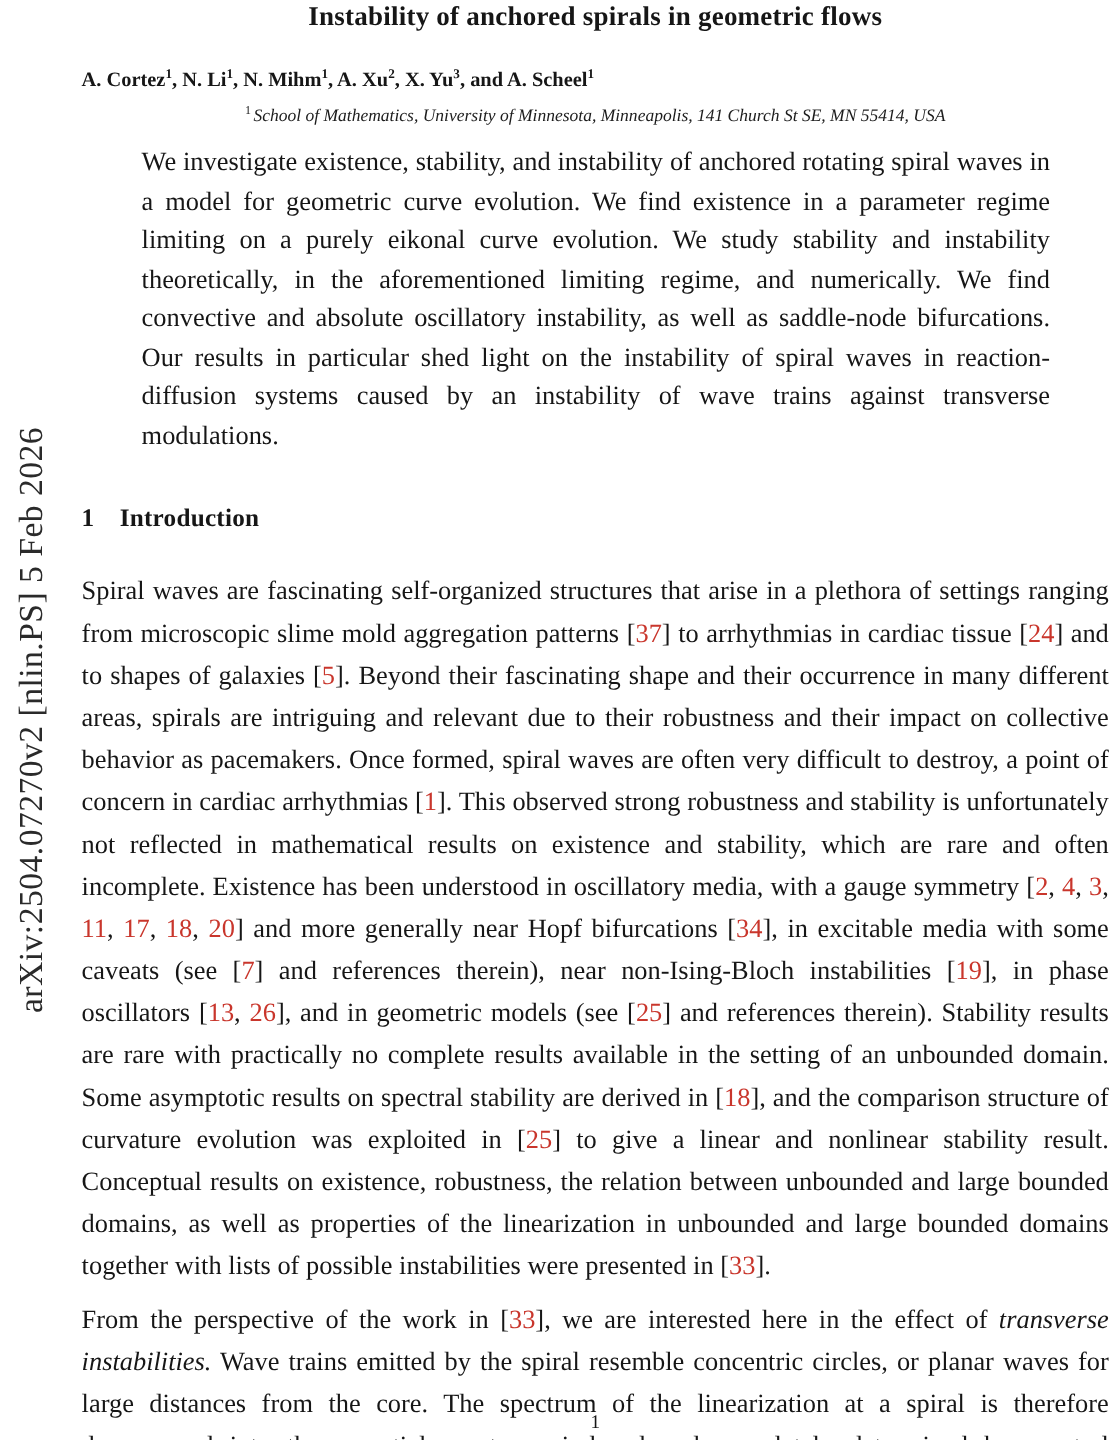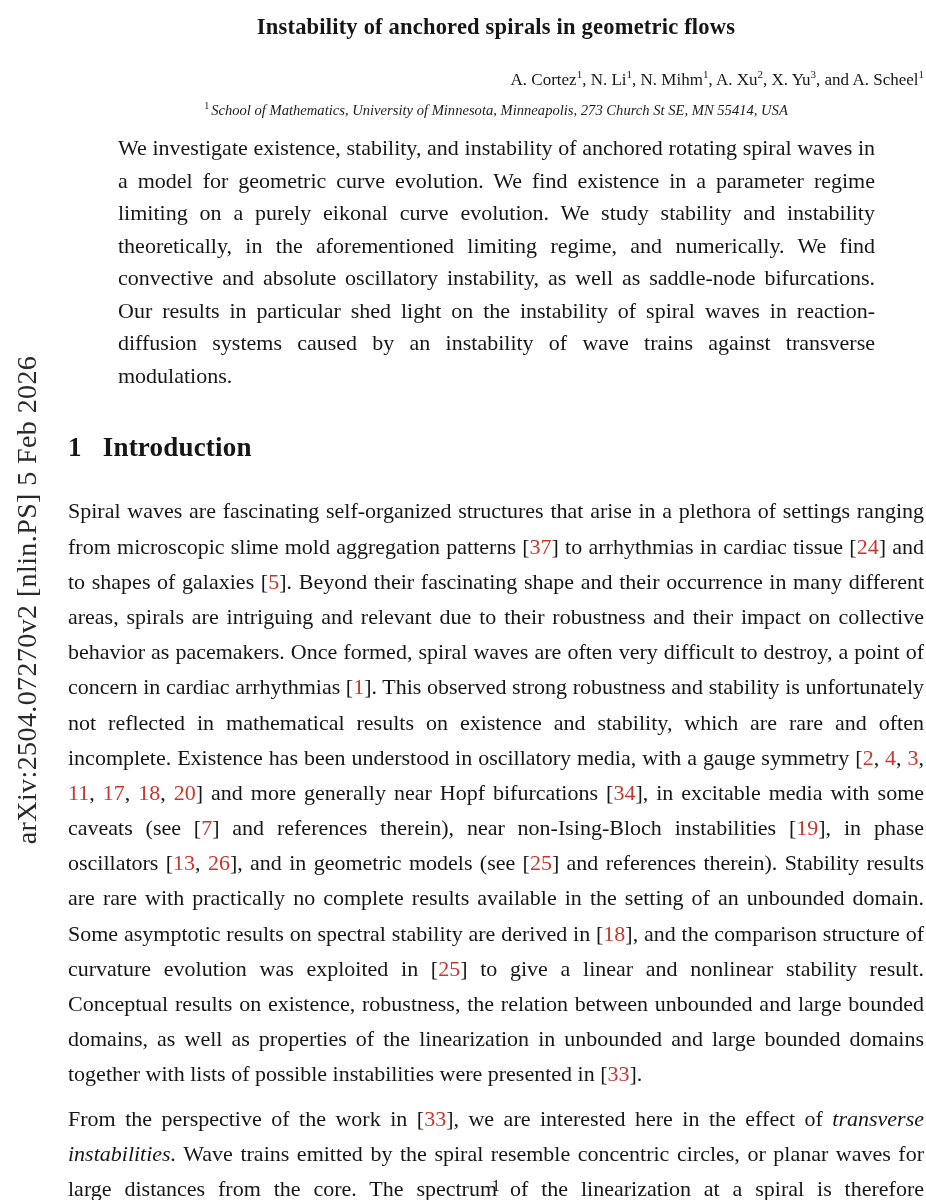--- a/index.html
+++ b/index.html
@@ -10,36 +10,36 @@
     overflow:hidden;
   }
   .arxiv-stamp {
     position:absolute; top:600px; left:27px;
     transform:translate(-50%,-50%) rotate(-90deg);
     transform-origin:center; white-space:nowrap;
     font-size:28px; letter-spacing:0.4px; color:#2a2a2a;
   }
   .content { position:absolute; left:68px; top:0; width:856px; }
   .title {
-    margin:0; padding-top:14px; font-size:22.5px; font-weight:bold;
+    margin:0; padding-top:1px; font-size:22.5px; font-weight:bold;
     text-align:center; letter-spacing:0.2px;
   }
-  .authors { margin-top:30px; text-align:right; font-size:17px; }
+  .authors { margin-top:30px; text-align:left; font-size:17px;font-weight:bold; }
   .authors sup, .affil sup, sup { line-height:0; }
   .authors sup { font-size:11px; }
   .affiliations { margin-top:12px; }
   .affil { text-align:center; font-size:14.6px; margin-top:8px; color:#1c1c1c; }
   .affil em { font-style:italic; }
   .affil sup { font-size:10px; margin-right:2px; font-style:normal; }
   .abstract-head { margin-top:30px; text-align:center; font-weight:bold; font-size:16.5px; }
   .abstract-body {
     margin:13px 49px 0 50px; font-size:22px; line-height:1.48;
     text-align:justify; hyphens:auto;
   }
-  .section-head { margin:40px 0 0 0; font-size:27px; font-weight:bold; letter-spacing:0.2px; }
+  .section-head { margin:40px 0 0 0; font-size:21px; font-weight:bold; letter-spacing:0.2px; }
   .sec-num { display:inline-block; margin-right:21px; }
   .body-par {
     margin:30px 0 0 0; font-size:22px; line-height:1.6;
     text-align:justify; hyphens:auto;
   }
   .body-par + .body-par { margin-top:9px; }
   .cite { color:var(--cite-color,#c9362c); cursor:pointer; }
   .body-par em { font-style:italic; }
   .page-number {
     position:absolute; left:68px; width:856px; bottom:5px;
@@ -53,21 +53,21 @@
 
   <div class="arxiv-stamp">arXiv:2504.07270v2  [nlin.PS]  5 Feb 2026</div>
 
   <div class="content">
 
     <h1 class="title">Instability of anchored spirals in geometric flows</h1>
 
     <div class="authors">A. Cortez<sup>1</sup>, N. Li<sup>1</sup>, N. Mihm<sup>1</sup>, A. Xu<sup>2</sup>, X. Yu<sup>3</sup>, and A. Scheel<sup>1</sup></div>
 
     <div class="affiliations">
-        <div class="affil"><sup>1</sup><em>School of Mathematics, University of Minnesota, Minneapolis, 273 Church St SE, MN 55414, USA</em></div>
+        <div class="affil"><sup>1</sup><em>School of Mathematics, University of Minnesota, Minneapolis, 141 Church St SE, MN 55414, USA</em></div>
       </div>
 
 
     <p class="abstract-body">We investigate existence, stability, and instability of anchored rotating spiral waves in a model for geometric curve evolution. We find existence in a parameter regime limiting on a purely eikonal curve evolution. We study stability and instability theoretically, in the aforementioned limiting regime, and numerically. We find convective and absolute oscillatory instability, as well as saddle-node bifurcations. Our results in particular shed light on the instability of spiral waves in reaction-diffusion systems caused by an instability of wave trains against transverse modulations.</p>
 
     <h2 class="section-head">
       <span class="sec-num">1</span><span>Introduction</span>
     </h2>
 
     <p class="body-par">Spiral waves are fascinating self-organized structures that arise in a plethora of settings ranging from microscopic slime mold aggregation patterns [<span class="cite">37</span>] to arrhythmias in cardiac tissue [<span class="cite">24</span>] and to shapes of galaxies [<span class="cite">5</span>]. Beyond their fascinating shape and their occurrence in many different areas, spirals are intriguing and relevant due to their robustness and their impact on collective behavior as pacemakers. Once formed, spiral waves are often very difficult to destroy, a point of concern in cardiac arrhythmias [<span class="cite">1</span>]. This observed strong robustness and stability is unfortunately not reflected in mathematical results on existence and stability, which are rare and often incomplete. Existence has been understood in oscillatory media, with a gauge symmetry [<span class="cite">2</span>, <span class="cite">4</span>, <span class="cite">3</span>, <span class="cite">11</span>, <span class="cite">17</span>, <span class="cite">18</span>, <span class="cite">20</span>] and more generally near Hopf bifurcations [<span class="cite">34</span>], in excitable media with some caveats (see [<span class="cite">7</span>] and references therein), near non-Ising-Bloch instabilities [<span class="cite">19</span>], in phase oscillators [<span class="cite">13</span>, <span class="cite">26</span>], and in geometric models (see [<span class="cite">25</span>] and references therein). Stability results are rare with practically no complete results available in the setting of an unbounded domain. Some asymptotic results on spectral stability are derived in [<span class="cite">18</span>], and the comparison structure of curvature evolution was exploited in [<span class="cite">25</span>] to give a linear and nonlinear stability result. Conceptual results on existence, robustness, the relation between unbounded and large bounded domains, as well as properties of the linearization in unbounded and large bounded domains together with lists of possible instabilities were presented in [<span class="cite">33</span>].</p>

